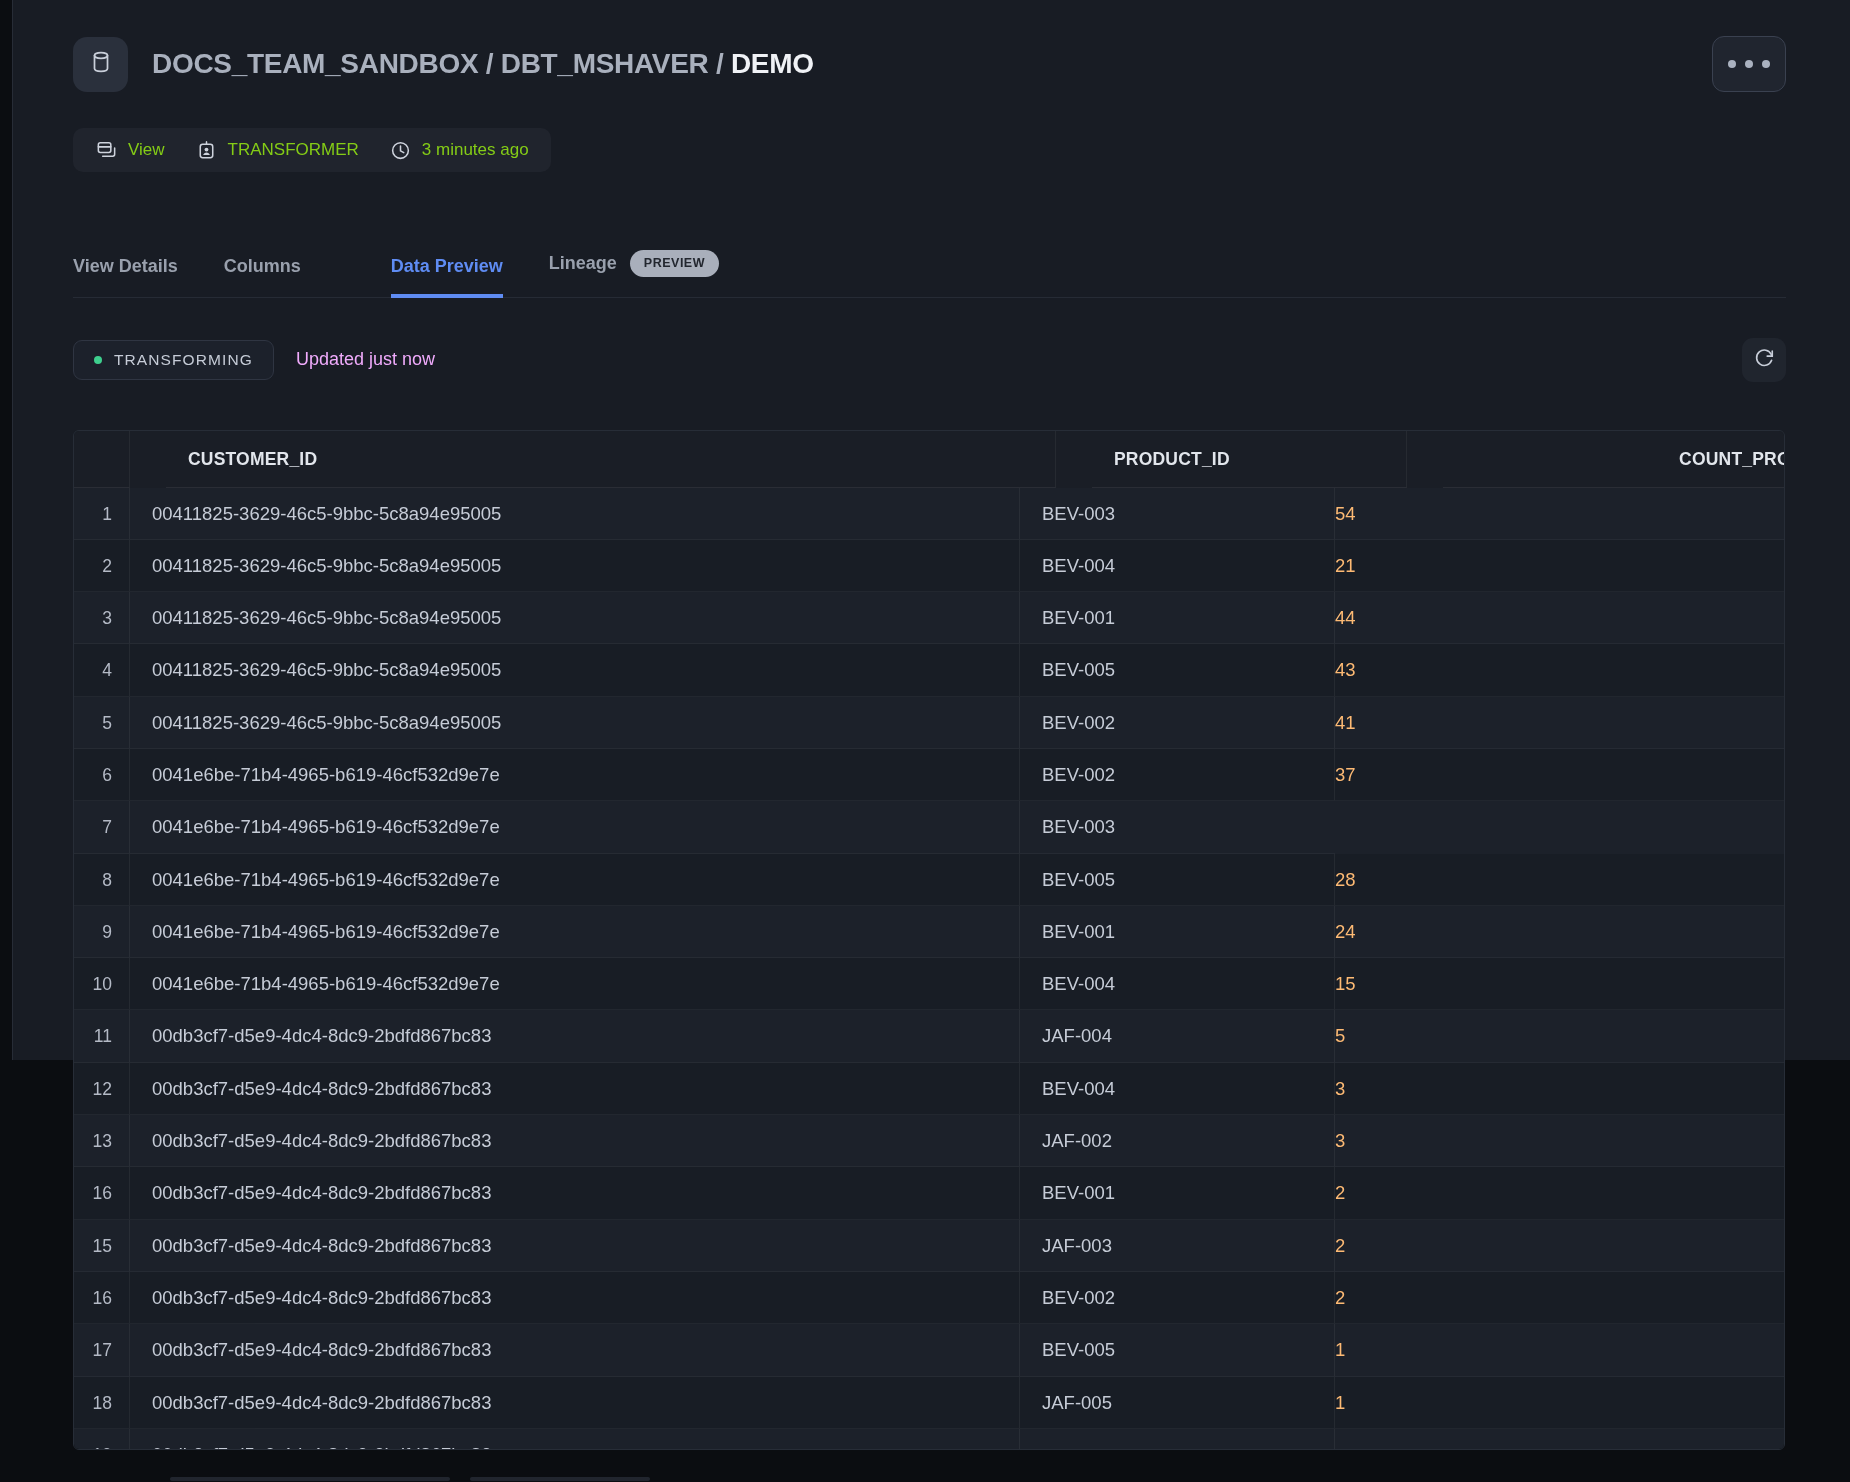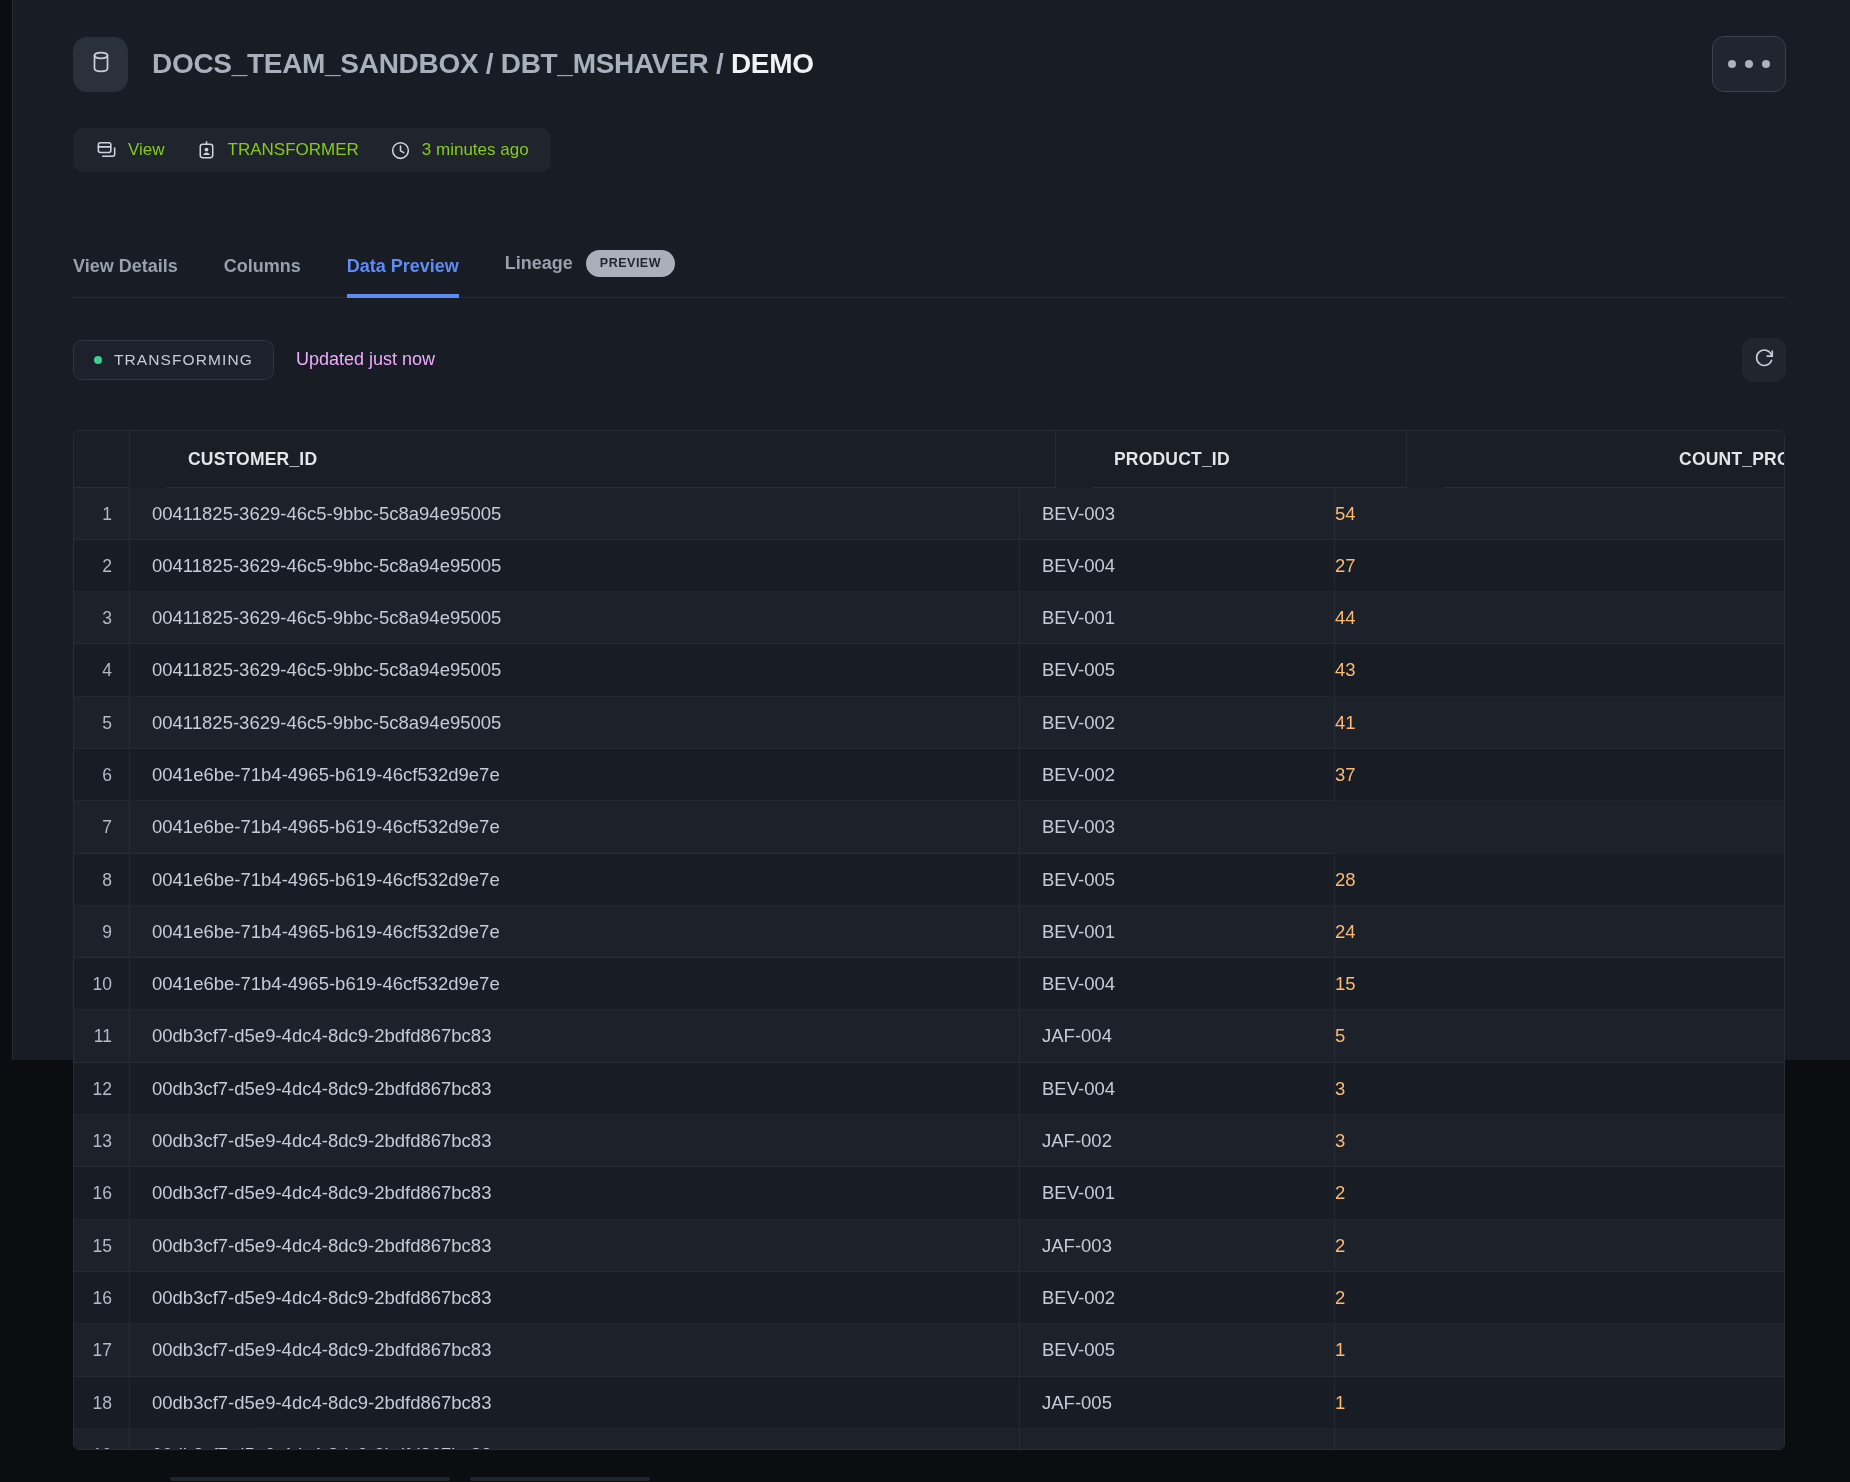--- a/index.html
+++ b/index.html
@@ -39,21 +39,21 @@
   
   .tabs-row{
     display:flex;align-items:flex-end;gap:46px;margin-top:78px;margin-right:64px;
     border-bottom:1px solid #262b35;
   }
   .tab{
     padding-bottom:17px;font-size:18px;font-weight:600;color:#99a0ad;
     cursor:pointer;border-bottom:4px solid transparent;margin-bottom:-1px;
     display:flex;align-items:center;gap:13px;white-space:nowrap;
   }
-  .tab.active{color:var(--accent,#5f8cf3);border-bottom-color:var(--accent,#5f8cf3);}
+  .tab.active{color:var(--accent,#5f8cf3);border-bottom-color:var(--accent,#5f8cf3);margin-left:44px;}
   .tab-badge{
     background:var(--preview-badge-bg,#a9afbb);color:#23272f;font-size:12.5px;font-weight:700;
     letter-spacing:0.5px;border-radius:999px;padding:7px 14px;line-height:1;
   }
   
   .status-row{display:flex;align-items:center;margin-top:40px;margin-right:64px;height:44px;}
   .status-badge{
     display:flex;align-items:center;gap:12px;height:40px;padding:0 20px;
     border:1px solid #2f3542;border-radius:9px;background:#1c212b;box-sizing:border-box;
   }
@@ -206,21 +206,21 @@
         <div class="trow tbody-row odd">
     <div class="num">1</div>
     <div>00411825-3629-46c5-9bbc-5c8a94e95005</div>
     <div>BEV-003</div>
     <div class="right">54</div>
   </div>
         <div class="trow tbody-row even">
     <div class="num">2</div>
     <div>00411825-3629-46c5-9bbc-5c8a94e95005</div>
     <div>BEV-004</div>
-    <div class="right">27</div>
+    <div class="right">21</div>
   </div>
         <div class="trow tbody-row odd">
     <div class="num">3</div>
     <div>00411825-3629-46c5-9bbc-5c8a94e95005</div>
     <div>BEV-001</div>
     <div class="right">44</div>
   </div>
         <div class="trow tbody-row even">
     <div class="num">4</div>
     <div>00411825-3629-46c5-9bbc-5c8a94e95005</div>

